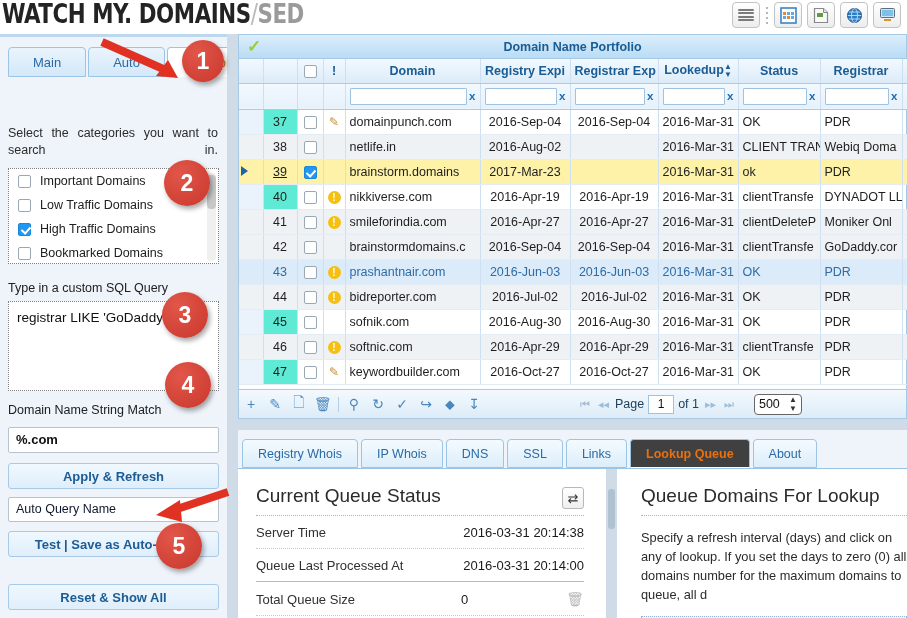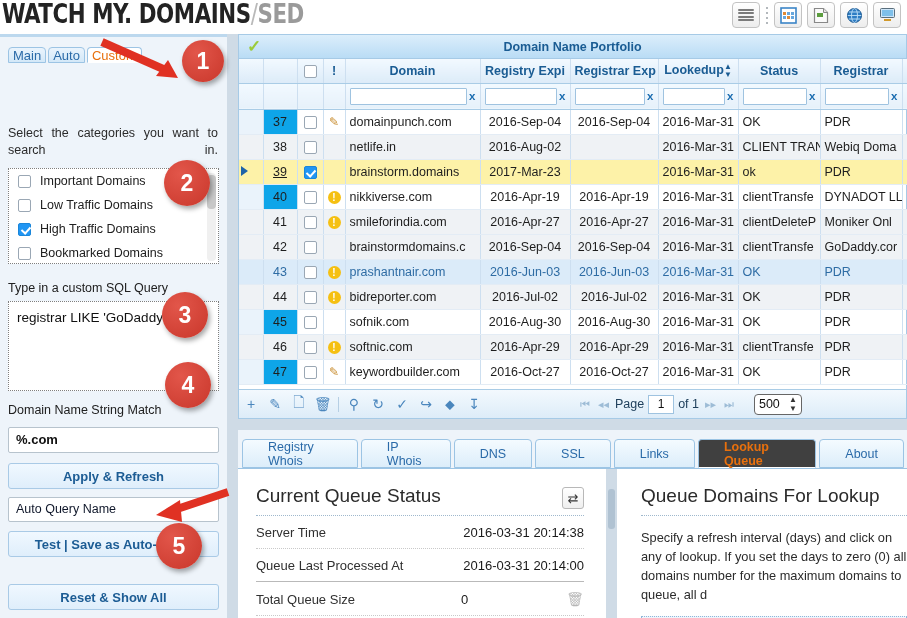--- a/index.html
+++ b/index.html
@@ -39,21 +39,21 @@
   .burger { width: 16px; height: 12px; display: flex; flex-direction: column; justify-content: space-between; }
   .burger i { display: block; height: 2px; background: #7b7b7b; border-radius: 1px; }
 
   
   #leftpanel {
     position: absolute; left: 0; top: 34px; width: 227px; height: 584px;
     background: #eef4fa; border-top: 3px solid #bcd8ee;
   }
   #lefttabs { position: absolute; left: 8px; top: 10px; display: flex; }
   .ltab {
-    height: 16px; padding: 0 4px; display: flex; align-items: center; justify-content: center;
+    height: 30px; padding: 0 24px; display: flex; align-items: center; justify-content: center;
     font-size: 13px; color: #2a6aa8; border: 1px solid #9cc4e4;
     background: linear-gradient(#eaf4fd, #d3e8f8);
     border-radius: 4px 4px 0 0; margin-right: 2px;
   }
   .ltab.active { background: #ffffff; color: #e8700d; border-bottom-color: #ffffff; font-weight: normal; }
 
   #selhint {
     position: absolute; left: 8px; top: 88px; width: 210px;
     font-size: 12.5px; color: #2b2b2b; line-height: 17px;
     text-align: justify; text-align-last: justify;
@@ -143,21 +143,21 @@
   }
   tr.filterrow td {
     background: linear-gradient(#f2f9ff, #e6f1fa);
     height: 26px; border-bottom: 1px solid #a9cce6;
   }
   .fwrap { display: flex; align-items: center; gap: 2px; }
   .finput { flex: 1; height: 17px; border: 1px solid #9fc3e0; background: #fff; border-radius: 1px; min-width: 0; }
   .fx { color: #1a6cb0; font-size: 11.5px; font-weight: bold; }
 
   td.c-mark { width: 24px; background: #eaf3fb; text-align: center; position: relative; }
-  td.c-num  { width: 34px; background: #0ea5e9; text-align: center; color: #1e4f7c; }
+  td.c-num  { width: 34px; background: #5eead4; text-align: center; color: #1e4f7c; }
   td.c-chk  { width: 26px; text-align: center; }
   td.c-warn { width: 22px; text-align: center; }
   td.c-dom  { width: 135px; }
   td.c-re   { width: 90px; text-align: center; }
   td.c-rre  { width: 88px; text-align: center; }
   td.c-lk   { width: 80px; text-align: center; }
   td.c-st   { width: 82px; }
   td.c-rg   { width: 82px; }
   td.c-add  { width: 44px; }
 
@@ -204,21 +204,21 @@
   #pagesize { margin-left: 14px; width: 48px; height: 21px; border: 1px solid #666;
     border-radius: 4px; background: #fff; font-size: 12.5px; color: #111;
     display: flex; align-items: center; justify-content: space-between; padding: 0 4px; }
   #pagesize .sp { font-size: 8px; line-height: 9px; color: #333; }
 
   
   #hdiv { position: absolute; left: 238px; top: 419px; width: 669px; height: 11px; background: #cfdbe6; }
   #bottompanel { position: absolute; left: 238px; top: 430px; width: 669px; height: 188px; background: #eef4fa; }
   #btabs { position: absolute; left: 4px; top: 9px; display: flex; height: 29px; }
   .btab {
-    height: 29px; padding: 0 25px; display: flex; align-items: center;
+    height: 29px; padding: 0 15px; display: flex; align-items: center;
     font-size: 12.5px; color: #2a6aa8; border: 1px solid #9cc4e4;
     background: linear-gradient(#f4fbff, #dcedfa);
     border-radius: 4px 4px 0 0; margin-right: 3px;
   }
   .btab.active { background: #404040; color: #e8700d; font-weight: bold; border-bottom-color: #fff; }
   #bcontent { position: absolute; left: 0; top: 38px; width: 669px; height: 150px; background: #ffffff;
     border-top: 1px solid #9cc4e4; display: flex; }
   #bleft { width: 368px; padding: 16px 22px 0 18px; }
   #bsplit { width: 11px; background: #cfdbe6; position: relative; }
   #bsplit i { position: absolute; left: 2px; top: 20px; width: 7px; height: 40px;

